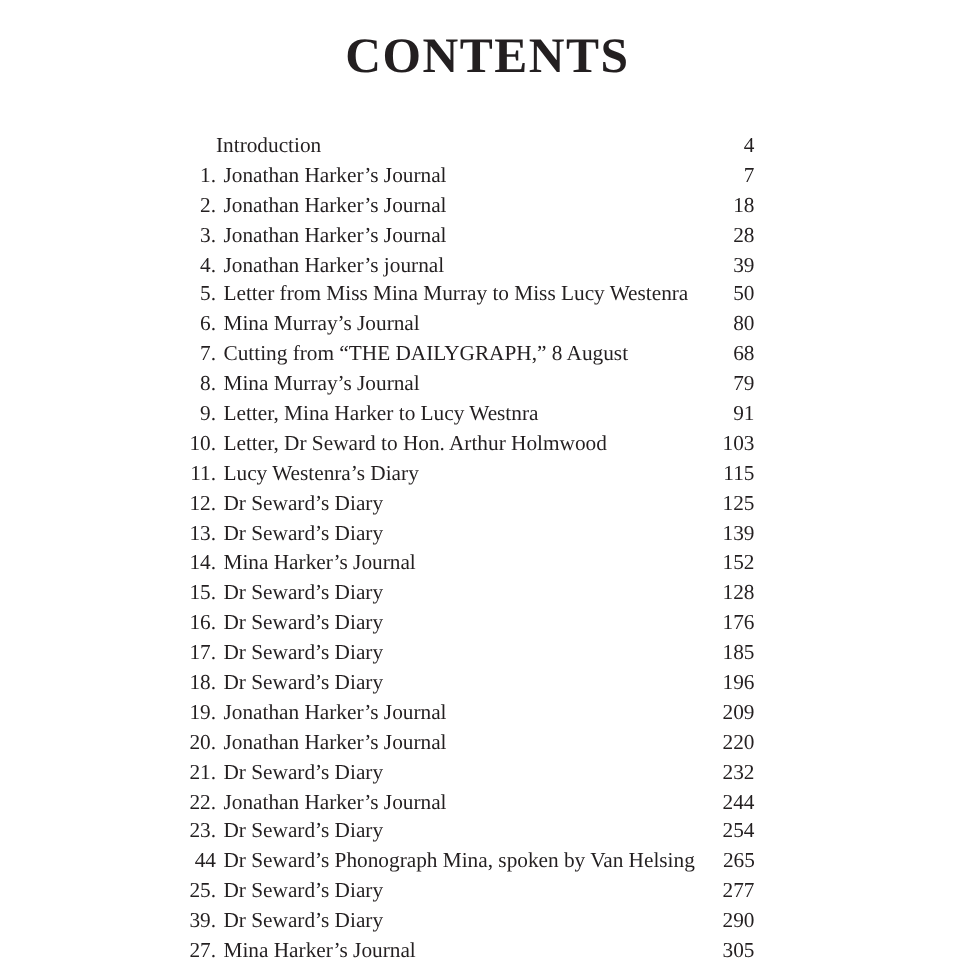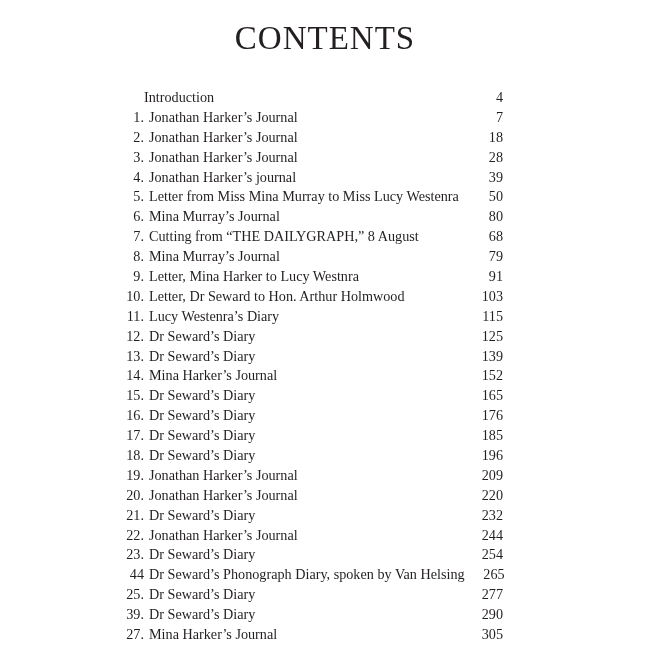--- a/index.html
+++ b/index.html
@@ -17,21 +17,21 @@
     }
     .title {
       position: absolute;
       top: 18px;
       left: 0;
       width: 650px;
       text-align: center;
       font-size: 33px;
       letter-spacing: 1px;
       line-height: 40px;
-      font-weight: normal;
+      font-weight: bold;
       margin: 0;
     }
     .toc {
       position: absolute;
       top: 88px;
       left: 118px;
       width: 385px;
     }
     .row {
       display: flex;
@@ -134,21 +134,21 @@
       <span class="page">139</span>
     </div>
   <div class="row">
       <span class="num">14.</span>
       <span class="label">Mina Harker’s Journal</span>
       <span class="page">152</span>
     </div>
   <div class="row">
       <span class="num">15.</span>
       <span class="label">Dr Seward’s Diary</span>
-      <span class="page">165</span>
+      <span class="page">128</span>
     </div>
   <div class="row">
       <span class="num">16.</span>
       <span class="label">Dr Seward’s Diary</span>
       <span class="page">176</span>
     </div>
   <div class="row">
       <span class="num">17.</span>
       <span class="label">Dr Seward’s Diary</span>
       <span class="page">185</span>
@@ -178,21 +178,21 @@
       <span class="label">Jonathan Harker’s Journal</span>
       <span class="page">244</span>
     </div>
   <div class="row">
       <span class="num">23.</span>
       <span class="label">Dr Seward’s Diary</span>
       <span class="page">254</span>
     </div>
   <div class="row">
       <span class="num">44</span>
-      <span class="label">Dr Seward’s Phonograph Diary, spoken by Van Helsing</span>
+      <span class="label">Dr Seward’s Phonograph Mina, spoken by Van Helsing</span>
       <span class="page">265</span>
     </div>
   <div class="row">
       <span class="num">25.</span>
       <span class="label">Dr Seward’s Diary</span>
       <span class="page">277</span>
     </div>
   <div class="row">
       <span class="num">39.</span>
       <span class="label">Dr Seward’s Diary</span>

